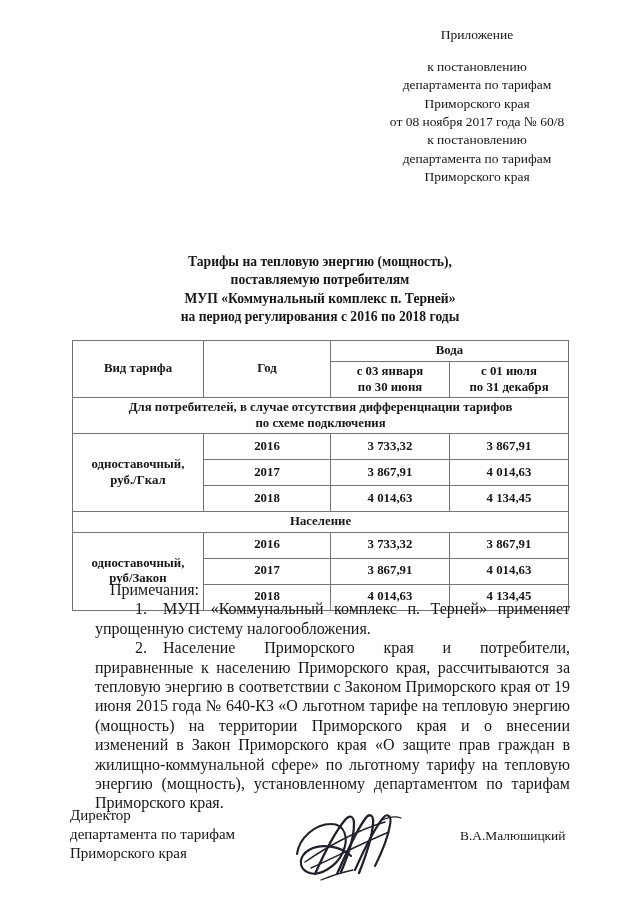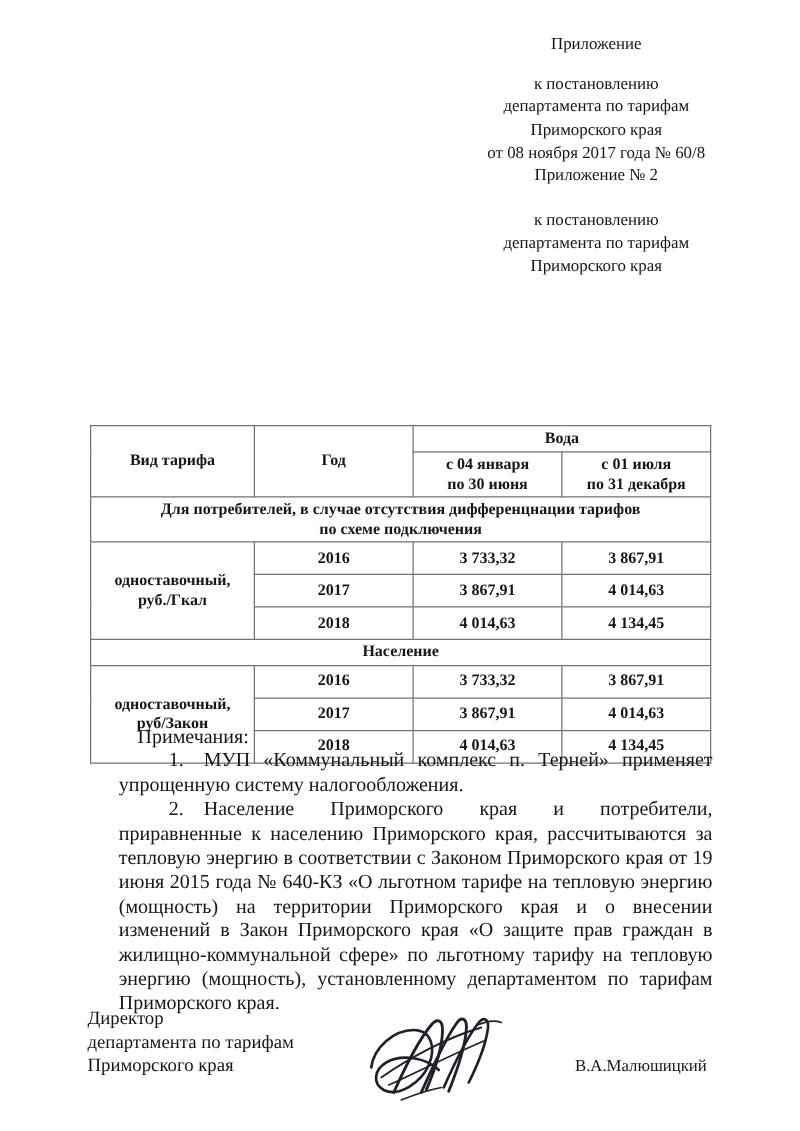--- a/index.html
+++ b/index.html
@@ -113,21 +113,21 @@
     top: 0;
     width: 230px;
     text-align: left;
     font-size: 15px;
     line-height: 19px;
   }
   #sign-title .ln { white-space: nowrap; }
   #sign-name {
     position: absolute;
     left: 390px;
-    top: 39px;
+    top: 22px;
     font-size: 13.4px;
     white-space: nowrap;
   }
   #sign-mark {
     position: absolute;
     left: 215px;
     top: -2px;
     width: 130px;
     height: 86px;
   }
@@ -139,43 +139,48 @@
 
   <div class="hdr-block" id="hdr-one">
     <div class="ln lead">Приложение</div>
     <div class="ln">к постановлению</div>
     <div class="ln">департамента по тарифам</div>
     <div class="ln">Приморского края</div>
     <div class="ln">от 08 ноября 2017 года № 60/8</div>
   </div>
 
   <div class="hdr-block" id="hdr-two">
-    <div class="ln lead">Приложение № 2</div>
     <div class="ln">к постановлению</div>
     <div class="ln">департамента по тарифам</div>
     <div class="ln">Приморского края</div>
   </div>
 
+  <div id="doc-title">
+    <div class="ln">Тарифы на тепловую энергию (мощность),</div>
+    <div class="ln">поставляемую потребителям</div>
+    <div class="ln">МУП «Коммунальный комплекс п. Терней»</div>
+    <div class="ln">на период регулирования с 2016 по 2018 годы</div>
+  </div>
 
   <table id="tariff-table">
     <colgroup>
       <col class="col-kind">
         <col class="col-year">
         <col class="col-h1">
         <col class="col-h2">
     </colgroup>
     <thead>
       <tr>
         <th class="th-tall" rowspan="2">Вид тарифа</th>
         <th class="th-tall" rowspan="2">Год</th>
         <th class="th-water" colspan="2">Вода</th>
       </tr>
       <tr>
         <th class="th-sub">
-          <span>с 04 января</span><br>
+          <span>с 03 января</span><br>
           <span>по 30 июня</span>
         </th>
         <th class="th-sub">
           <span>с 01 июля</span><br>
           <span>по 31 декабря</span>
         </th>
       </tr>
     </thead>
     <tbody>
 

